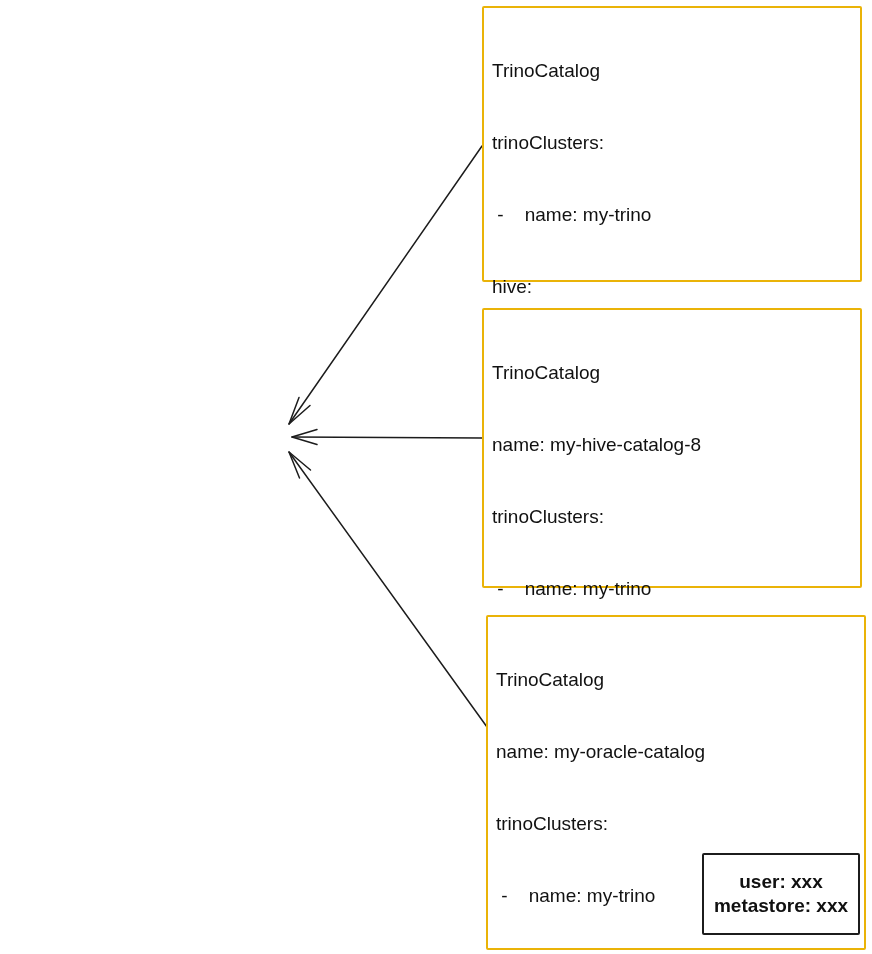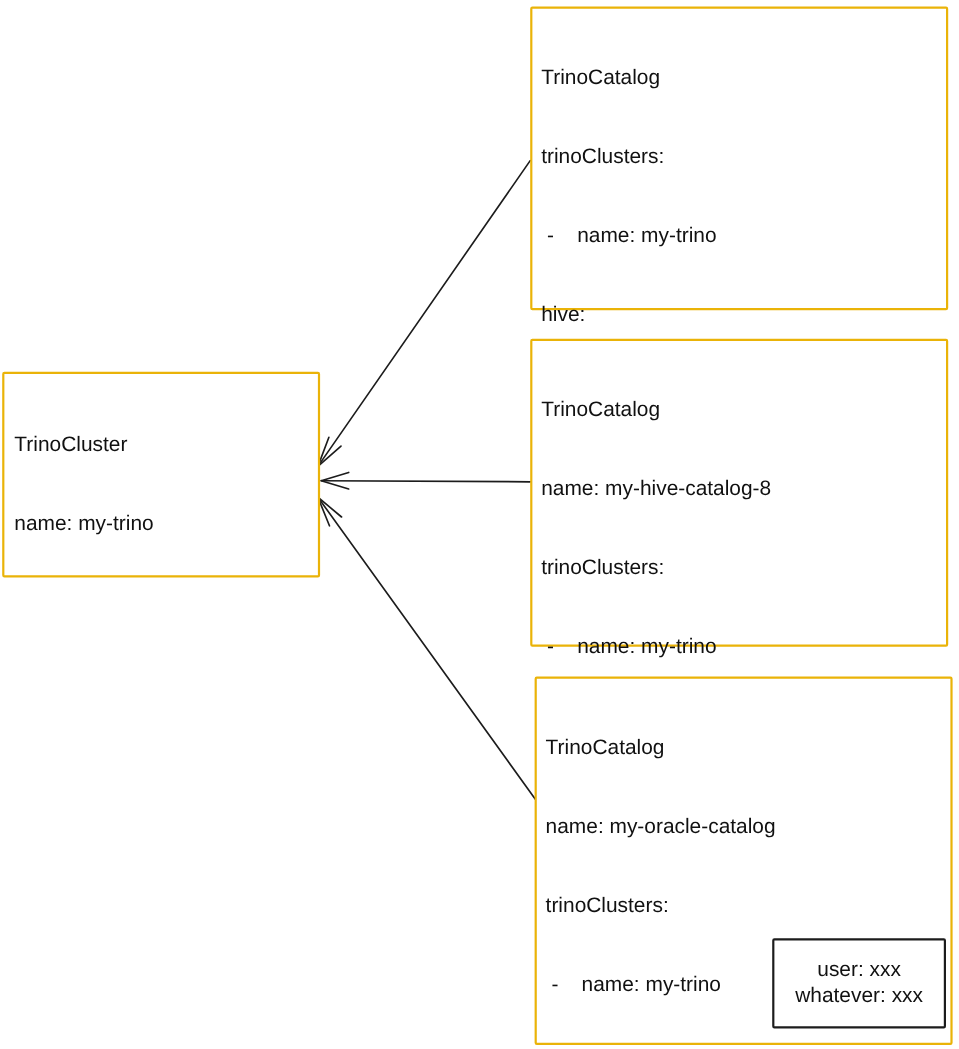--- a/index.html
+++ b/index.html
@@ -84,26 +84,20 @@
     <g>
       <path d="M487 727 L289 452"></path>
       <path d="M289 452 L299.5 478 M289 452 L310.5 470"></path>
     </g>
     <g>
       <path d="M762 816 Q766 838 785 851"></path>
       <path d="M785 851 L780.5 836 M785 851 L773 840.5"></path>
     </g>
   </svg>
 
-  <div class="node" style="left:2px; top:338px; width:289px; height:187px;">
-    <div class="cluster-text">
-      <div class="line">TrinoCluster</div>
-      <div class="line">name: my-trino</div>
-    </div>
-  </div>
 
   <div class="node" style="left:482px; top:6px; width:380px; height:276px;">
     <div class="node-text">
       <div class="line">TrinoCatalog</div>
       <div class="line">trinoClusters:</div>
       <div class="line"> -    name: my-trino</div>
       <div class="line">hive:</div>
       <div class="line">    s3: # S3ConnnectionSpec</div>
       <div class="line">        inline:</div>
       <div class="line">            host: minio</div>
@@ -127,19 +121,19 @@
   <div class="node" style="left:486px; top:615px; width:380px; height:335px;">
     <div class="node-text">
       <div class="line">TrinoCatalog</div>
       <div class="line">name: my-oracle-catalog</div>
       <div class="line">trinoClusters:</div>
       <div class="line"> -    name: my-trino</div>
       
       
       
     </div>
-    <div class="secret-box" style="left:214px; top:236px; width:158px; height:82px;">
+    <div class="secret-box" style="left:214px; top:236px; width:158px; height:82px;font-weight:bold;">
       <div class="line">user: xxx</div>
-      <div class="line">whatever: xxx</div>
+      <div class="line">metastore: xxx</div>
     </div>
   </div>
 
 </div>
 
 </body></html>

